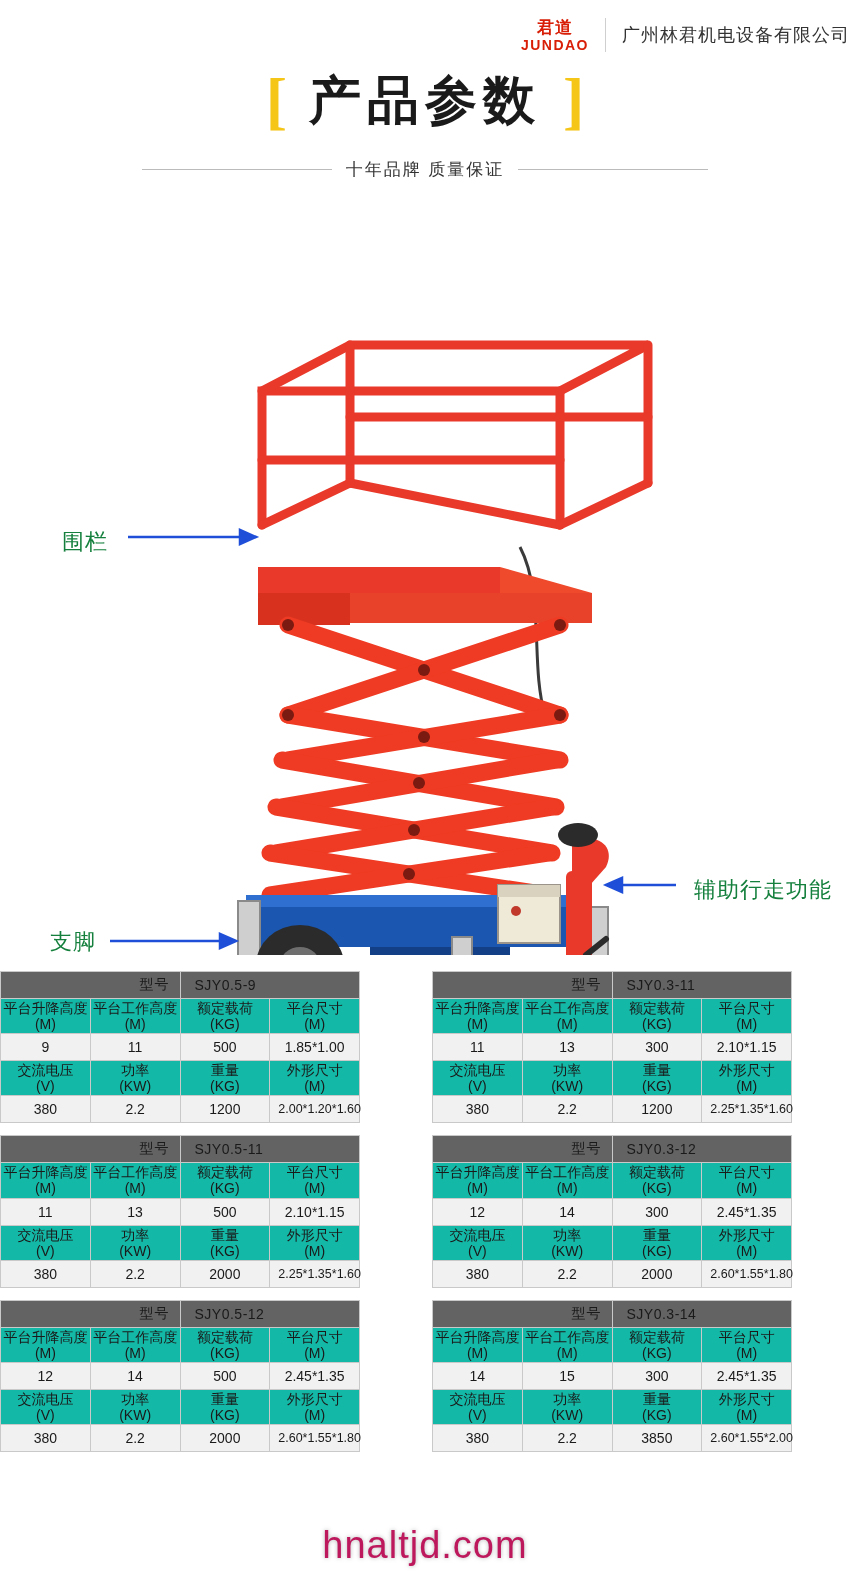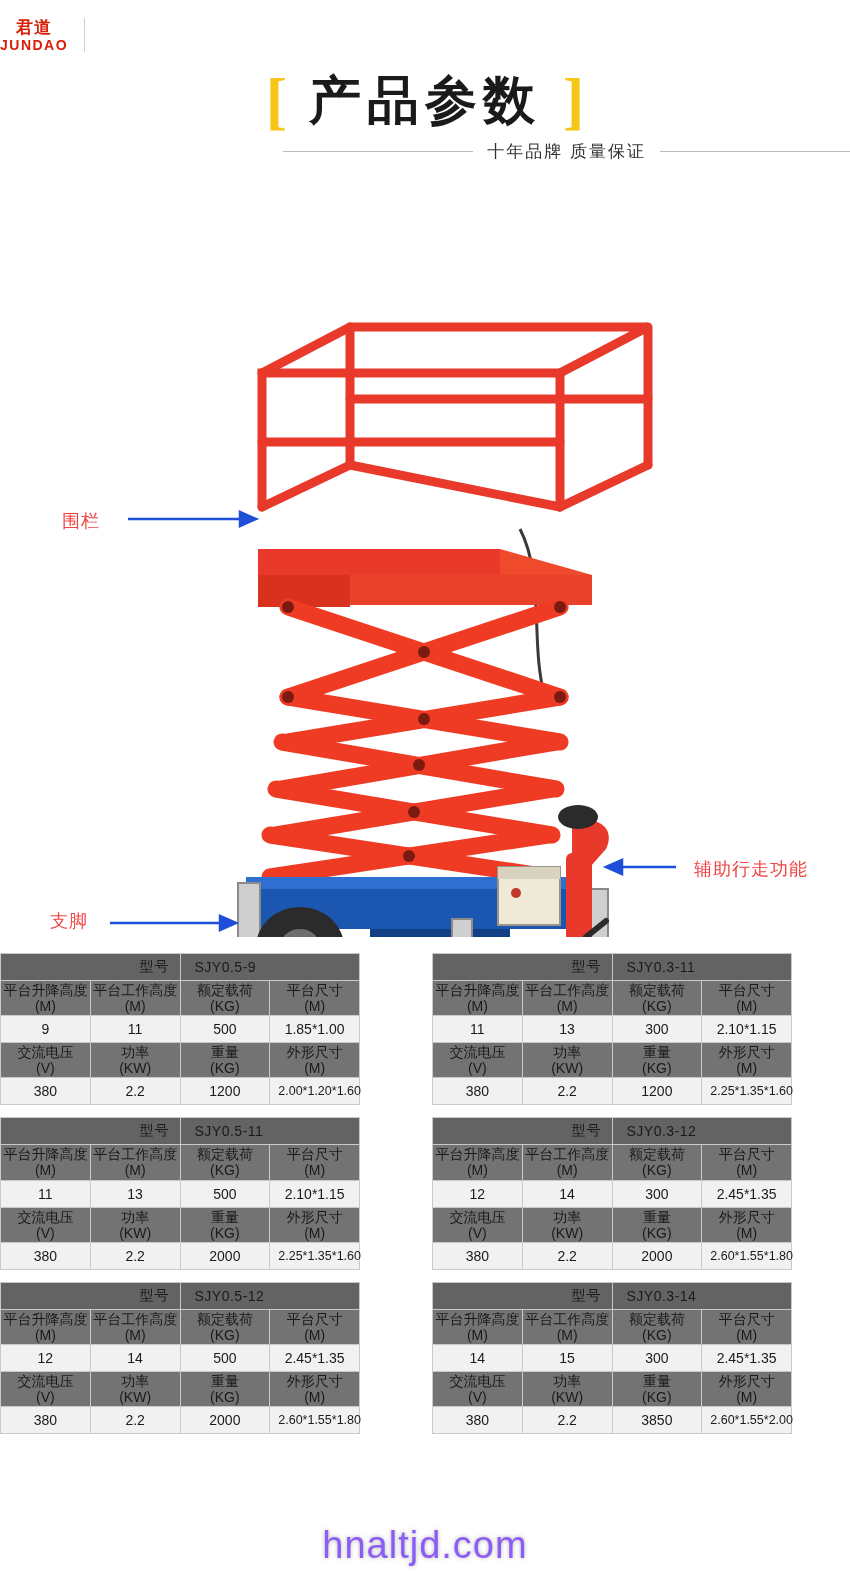--- a/index.html
+++ b/index.html
@@ -13,21 +13,21 @@
     min-height: 1573px;
     position: relative;
     background: #fff;
     overflow: hidden;
   }
 
   
   .brand-row {
     display: flex;
     align-items: center;
-    justify-content: flex-start;
+    justify-content: flex-end;
     gap: 16px;
     padding-top: 18px;
   }
   .logo {
     display: flex;
     flex-direction: column;
     align-items: center;
     line-height: 1;
   }
   .logo-cn {
@@ -71,23 +71,23 @@
   .main-title {
     font-size: 52px;
     color: #1a1a1a;
     letter-spacing: 6px;
     font-weight: bold;
     font-family: "DejaVu Sans", sans-serif;
   }
   .sub-row {
     display: flex;
     align-items: center;
-    justify-content: flex-end;
+    justify-content: center;
     gap: 14px;
-    margin-top: 4px;
+    margin-top: 22px;
   }
   .sub-line {
     width: 190px;
     height: 1px;
     background: #bbb;
   }
   .subtitle {
     font-size: 17px;
     color: #333;
     letter-spacing: 2px;
@@ -96,22 +96,22 @@
   
   .illus {
     position: relative;
     width: 850px;
     height: 760px;
     margin-top: 14px;
   }
   .illus svg { display: block; }
   .callout {
     position: absolute;
-    font-size: 18px;
-    color: #ef4444;
+    font-size: 22px;
+    color: #15803d;
     letter-spacing: 1px;
     white-space: nowrap;
   }
   .callout-fence { left: 62px; top: 332px; }
   .callout-leg { left: 50px; top: 732px; }
   .callout-walk { left: 694px; top: 680px; }
 
   
   .tables {
     display: grid;
@@ -141,58 +141,59 @@
     background: #636363;
     color: #fff;
     font-size: 16px;
     height: 34px;
     border-color: #636363;
     letter-spacing: 1px;
   }
   .hdr td.model-label { text-align: right; padding-right: 10px; }
   .hdr td.model-value { text-align: left; padding-left: 14px; letter-spacing: 0.5px; }
   .lbl td {
-    background: #737373;
+    background: #14b8a6;
     font-size: 12.5px;
     line-height: 1.15;
     height: 40px;
     color: #1a1a1a;
   }
   .val td {
     background: #f1f1f1;
     font-size: 16px;
     height: 38px;
   }
   .val td.small { font-size: 12.5px; padding-left: 8px; }
 
   .watermark {
     position: absolute;
     left: 0;
     right: 0;
     bottom: 6px;
     text-align: center;
     font-size: 38px;
-    color: #8b5cf6;
+    color: #be185d;
     letter-spacing: 1px;
     text-shadow: 0 0 4px rgba(120,120,120,0.55);
     pointer-events: none;
     font-family: "Liberation Sans", sans-serif;
   }
 </style>
 </head>
 <body>
 
 <div class="page">
 
   <div class="brand-row">
     <div class="logo">
       <span class="logo-cn">君道</span>
       <span class="logo-en">JUNDAO</span>
     </div>
     <div class="brand-divider"></div>
+    <div class="company-name">广州林君机电设备有限公司</div>
   </div>
 
   <div class="title-row">
     <span class="bracket">[</span>
     <h1 class="main-title">产品参数</h1>
     <span class="bracket">]</span>
   </div>
 
   <div class="sub-row">
     <div class="sub-line"></div>

